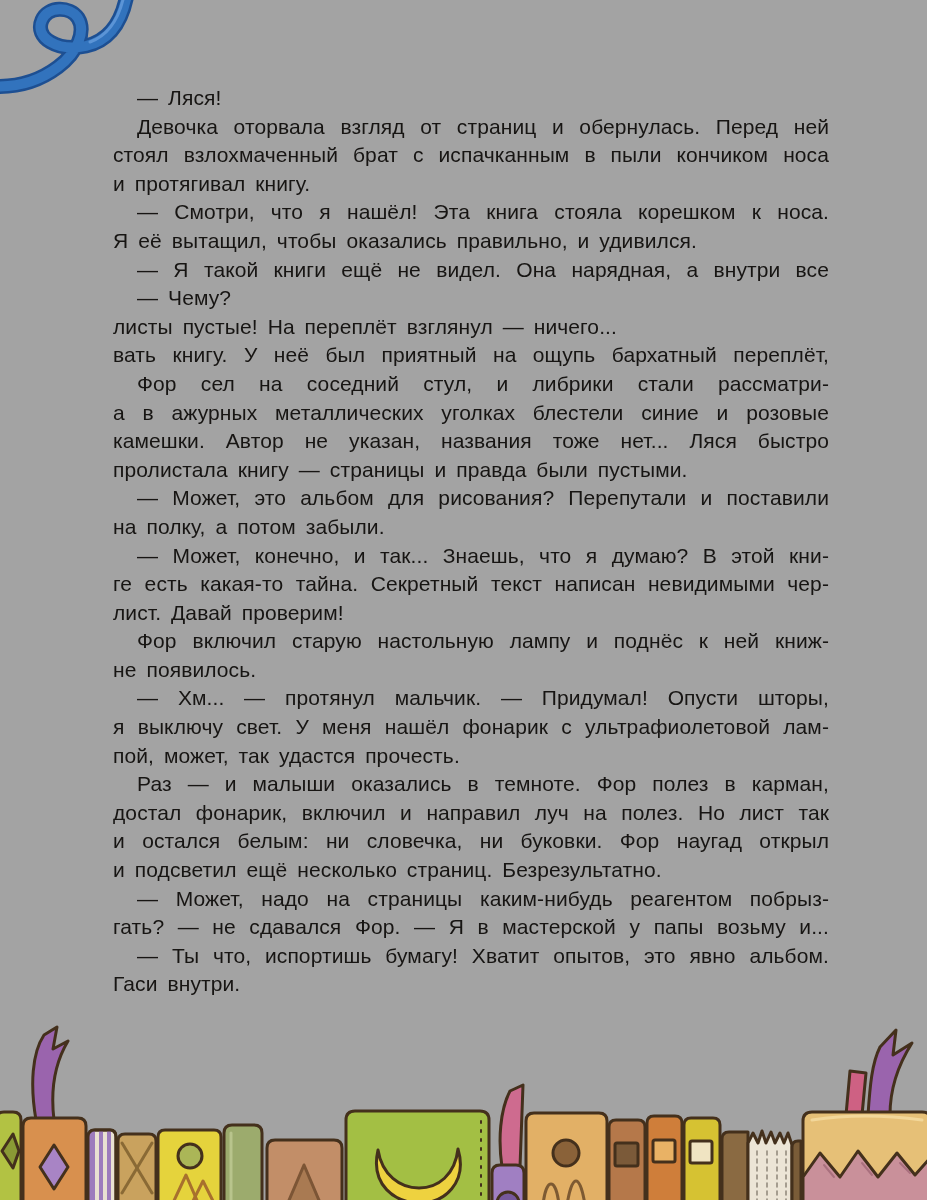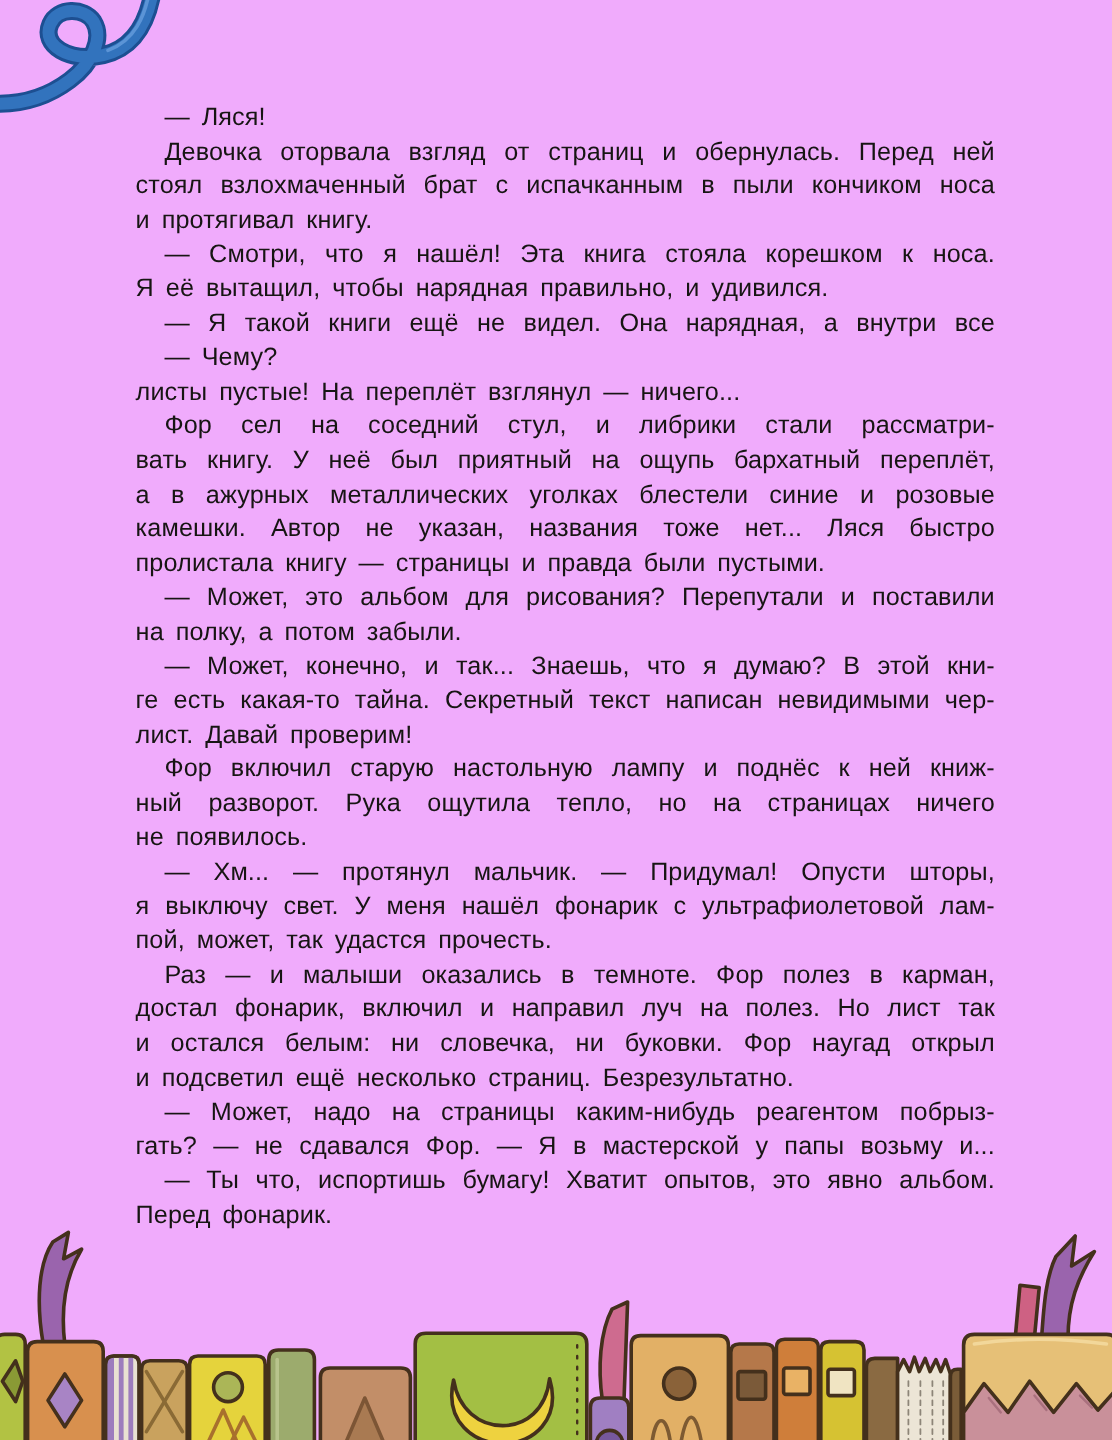--- a/index.html
+++ b/index.html
@@ -1,20 +1,20 @@
 <!DOCTYPE html>
 <html><head>
 <meta charset="utf-8">
 <style>
   html,body{margin:0;padding:0;}
   body{
     width:927px;height:1200px;background:#ffffff;overflow:hidden;position:relative;
     font-family:"Liberation Sans",sans-serif;
   }
-  .page{position:absolute;inset:0;background:#f0abfc;}
+  .page{position:absolute;inset:0;background:#a3a3a3;}
   .ribbon-top{position:absolute;left:0;top:0;}
   .books{position:absolute;left:0;bottom:0;}
   .text-block{
     position:absolute;left:113px;top:84px;width:716px;
     font-size:21px;line-height:28.6px;color:#171513;font-weight:500;
     word-spacing:4px;letter-spacing:0.1px;
   }
   .ln{min-height:28.6px;}
   .jl{text-align:justify;text-align-last:justify;}
   .ind{text-indent:24px;}
@@ -31,48 +31,47 @@
       <path d="M125,-10 C121,14 112,34 90,42" stroke="#5b94d6" stroke-width="3"></path>
     </g>
   </svg>
 
   <div class="text-block">
     <div class="ln ind">—  Ляся!</div>
     <div class="ln ind jl">Девочка оторвала взгляд от страниц и обернулась. Перед ней</div>
     <div class="ln jl">стоял взлохмаченный брат с испачканным в пыли кончиком носа</div>
     <div class="ln">и протягивал книгу.</div>
     <div class="ln ind jl">— Смотри, что я нашёл! Эта книга стояла корешком к носа.</div>
-    <div class="ln">Я её вытащил, чтобы нарядная правильно, и удивился.</div>
+    <div class="ln">Я её вытащил, чтобы оказались правильно, и удивился.</div>
     <div class="ln ind jl">— Я такой книги ещё не видел. Она нарядная, а внутри все</div>
     <div class="ln ind">—  Чему?</div>
     <div class="ln">листы пустые! На переплёт взглянул — ничего...</div>
+    <div class="ln jl">вать книгу. У неё был приятный на ощупь бархатный переплёт,</div>
     <div class="ln ind jl">Фор сел на соседний стул, и либрики стали рассматри-</div>
-    <div class="ln jl">вать книгу. У неё был приятный на ощупь бархатный переплёт,</div>
     <div class="ln jl">а в ажурных металлических уголках блестели синие и розовые</div>
     <div class="ln jl">камешки. Автор не указан, названия тоже нет... Ляся быстро</div>
     <div class="ln">пролистала книгу — страницы и правда были пустыми.</div>
     <div class="ln ind jl">— Может, это альбом для рисования? Перепутали и поставили</div>
     <div class="ln">на полку, а потом забыли.</div>
     <div class="ln ind jl">— Может, конечно, и так... Знаешь, что я думаю? В этой кни-</div>
     <div class="ln jl">ге есть какая-то тайна. Секретный текст написан невидимыми чер-</div>
     <div class="ln">лист. Давай проверим!</div>
     <div class="ln ind jl">Фор включил старую настольную лампу и поднёс к ней книж-</div>
-    <div class="ln jl">ный разворот. Рука ощутила тепло, но на страницах ничего</div>
     <div class="ln">не появилось.</div>
     <div class="ln ind jl">— Хм... — протянул мальчик. — Придумал! Опусти шторы,</div>
     <div class="ln jl">я выключу свет. У меня нашёл фонарик с ультрафиолетовой лам-</div>
     <div class="ln">пой, может, так удастся прочесть.</div>
     <div class="ln ind jl">Раз — и малыши оказались в темноте. Фор полез в карман,</div>
     <div class="ln jl">достал фонарик, включил и направил луч на полез. Но лист так</div>
     <div class="ln jl">и остался белым: ни словечка, ни буковки. Фор наугад открыл</div>
     <div class="ln">и подсветил ещё несколько страниц. Безрезультатно.</div>
     <div class="ln ind jl">— Может, надо на страницы каким-нибудь реагентом побрыз-</div>
     <div class="ln jl">гать? — не сдавался Фор. — Я в мастерской у папы возьму и...</div>
     <div class="ln ind jl">— Ты что, испортишь бумагу! Хватит опытов, это явно альбом.</div>
-    <div class="ln">Перед фонарик.</div>
+    <div class="ln">Гаси внутри.</div>
   </div>
 
   <svg class="books" width="927" height="175" viewBox="0 0 927 175" aria-hidden="true">
     <g stroke="#44301c" stroke-width="3" stroke-linejoin="round" stroke-linecap="round">
 
       <path d="M36,95 C30,60 32,28 44,10 L57,2 L53,24 L68,16 C56,36 50,62 54,95 Z" fill="#9a64ad"></path>
 
       <path d="M-4,180 L-4,95 Q-4,87 4,87 L13,87 Q21,87 21,95 L21,180 Z" fill="#b2c243"></path>
       <path d="M2,126 L13,109 L19,126 L13,143 Z" fill="#8a9a35"></path>
 

